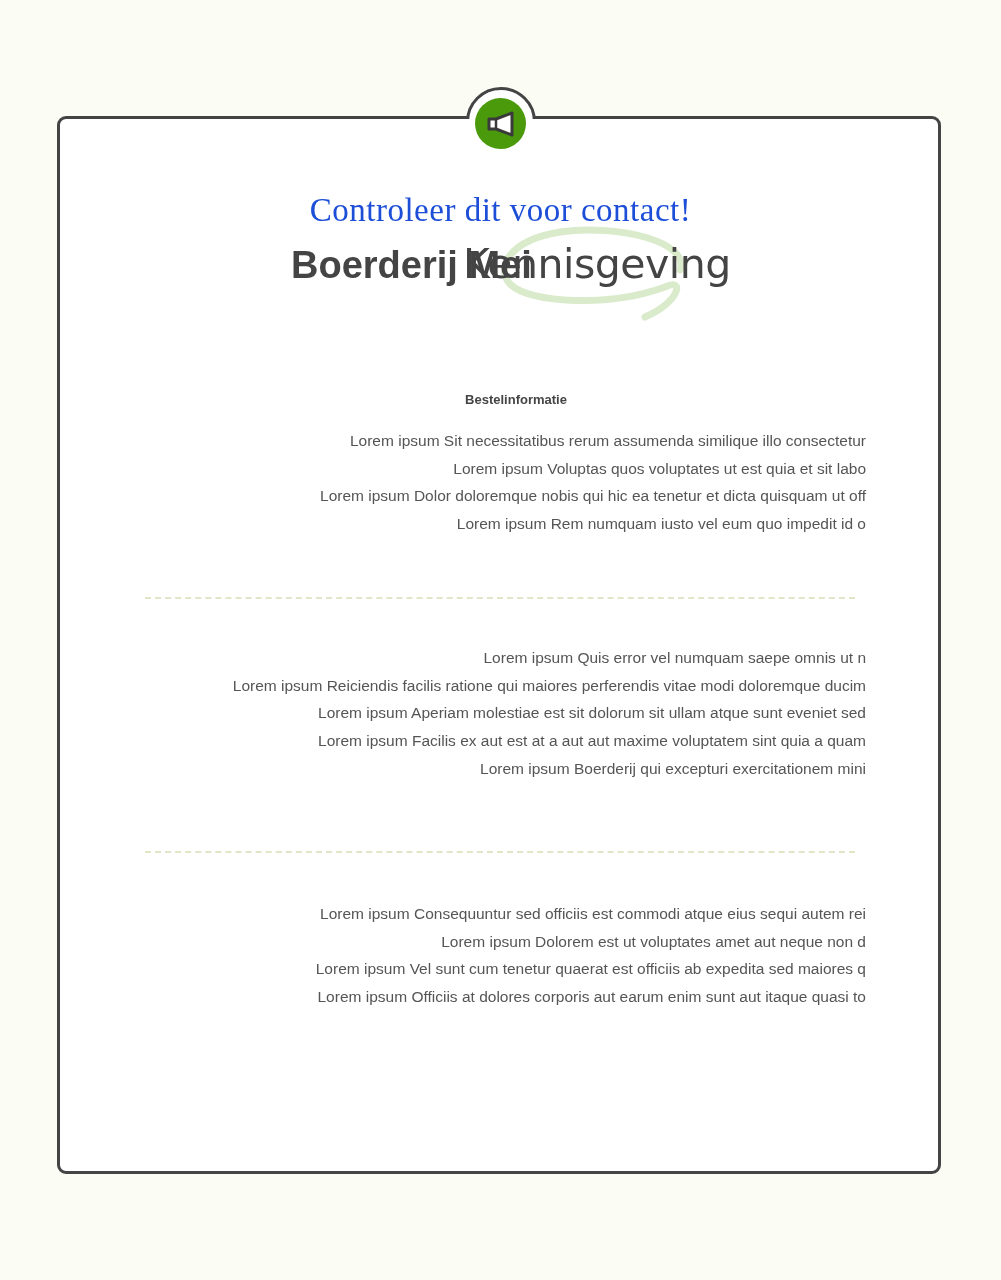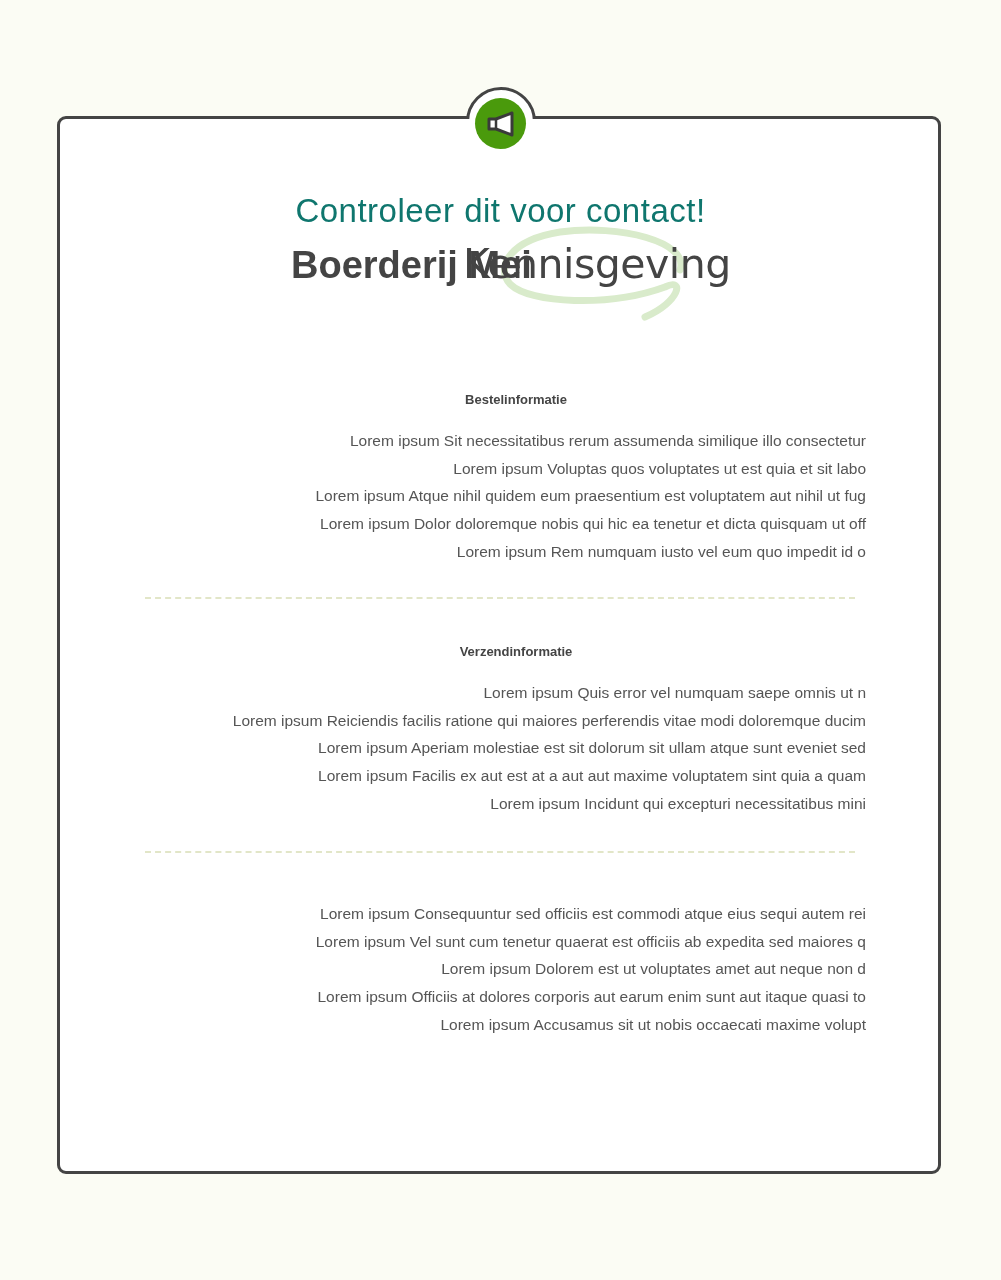--- a/index.html
+++ b/index.html
@@ -39,23 +39,23 @@
     left: 475px; top: 98px;
     width: 51px; height: 51px;
     border-radius: 50%;
     background: #4a9a0c;
     display: flex; align-items: center; justify-content: center;
   }
   .subtitle {
     position: absolute;
     left: 0; right: 0; top: 192px;
     text-align: center;
-    font-family: Liberation Sans, sans-serif;
+    font-family: Liberation Serif, serif;
     font-size: 33px;
-    color: #0f766e;
+    color: #1d4ed8;
     letter-spacing: 0.5px;
   }
   .title-wrap {
     position: absolute;
     left: 291px; top: 244px;
     height: 50px;
   }
   .title-a {
     position: absolute; left: 0; top: 0;
     font-family: "Liberation Sans", sans-serif;
@@ -126,37 +126,34 @@
 
 <div class="title-wrap">
   <span class="title-a">Boerderij Mei</span>
   <span class="title-b">Kennisgeving</span>
 </div>
 
 <div class="section" style="top:392px;">
   <h3>Bestelinformatie</h3>
   <div class="line">Lorem ipsum Sit necessitatibus rerum assumenda similique illo consectetur</div>
   <div class="line">Lorem ipsum Voluptas quos voluptates ut est quia et sit labo</div>
-  <div class="line">Lorem ipsum Atque nihil quidem eum praesentium est voluptatem aut nihil ut fug</div>
   <div class="line">Lorem ipsum Dolor doloremque nobis qui hic ea tenetur et dicta quisquam ut off</div>
   <div class="line">Lorem ipsum Rem numquam iusto vel eum quo impedit id o</div>
 </div>
 
 <div class="divider" style="top:597px;"></div>
 
 <div class="section" style="top:644px;">
-  <h3>Verzendinformatie</h3>
   <div class="line">Lorem ipsum Quis error vel numquam saepe omnis ut n</div>
   <div class="line">Lorem ipsum Reiciendis facilis ratione qui maiores perferendis vitae modi doloremque ducim</div>
   <div class="line">Lorem ipsum Aperiam molestiae est sit dolorum sit ullam atque sunt eveniet sed</div>
   <div class="line">Lorem ipsum Facilis ex aut est at a aut aut maxime voluptatem sint quia a quam</div>
-  <div class="line">Lorem ipsum Incidunt qui excepturi necessitatibus mini</div>
+  <div class="line">Lorem ipsum Boerderij qui excepturi exercitationem mini</div>
 </div>
 
 <div class="divider" style="top:851px;"></div>
 
 <div class="section" style="top:900px;">
   <div class="line">Lorem ipsum Consequuntur sed officiis est commodi atque eius sequi autem rei</div>
+  <div class="line">Lorem ipsum Dolorem est ut voluptates amet aut neque non d</div>
   <div class="line">Lorem ipsum Vel sunt cum tenetur quaerat est officiis ab expedita sed maiores q</div>
-  <div class="line">Lorem ipsum Dolorem est ut voluptates amet aut neque non d</div>
   <div class="line">Lorem ipsum Officiis at dolores corporis aut earum enim sunt aut itaque quasi to</div>
-  <div class="line">Lorem ipsum Accusamus sit ut nobis occaecati maxime volupt</div>
 </div>
 
 </body></html>

